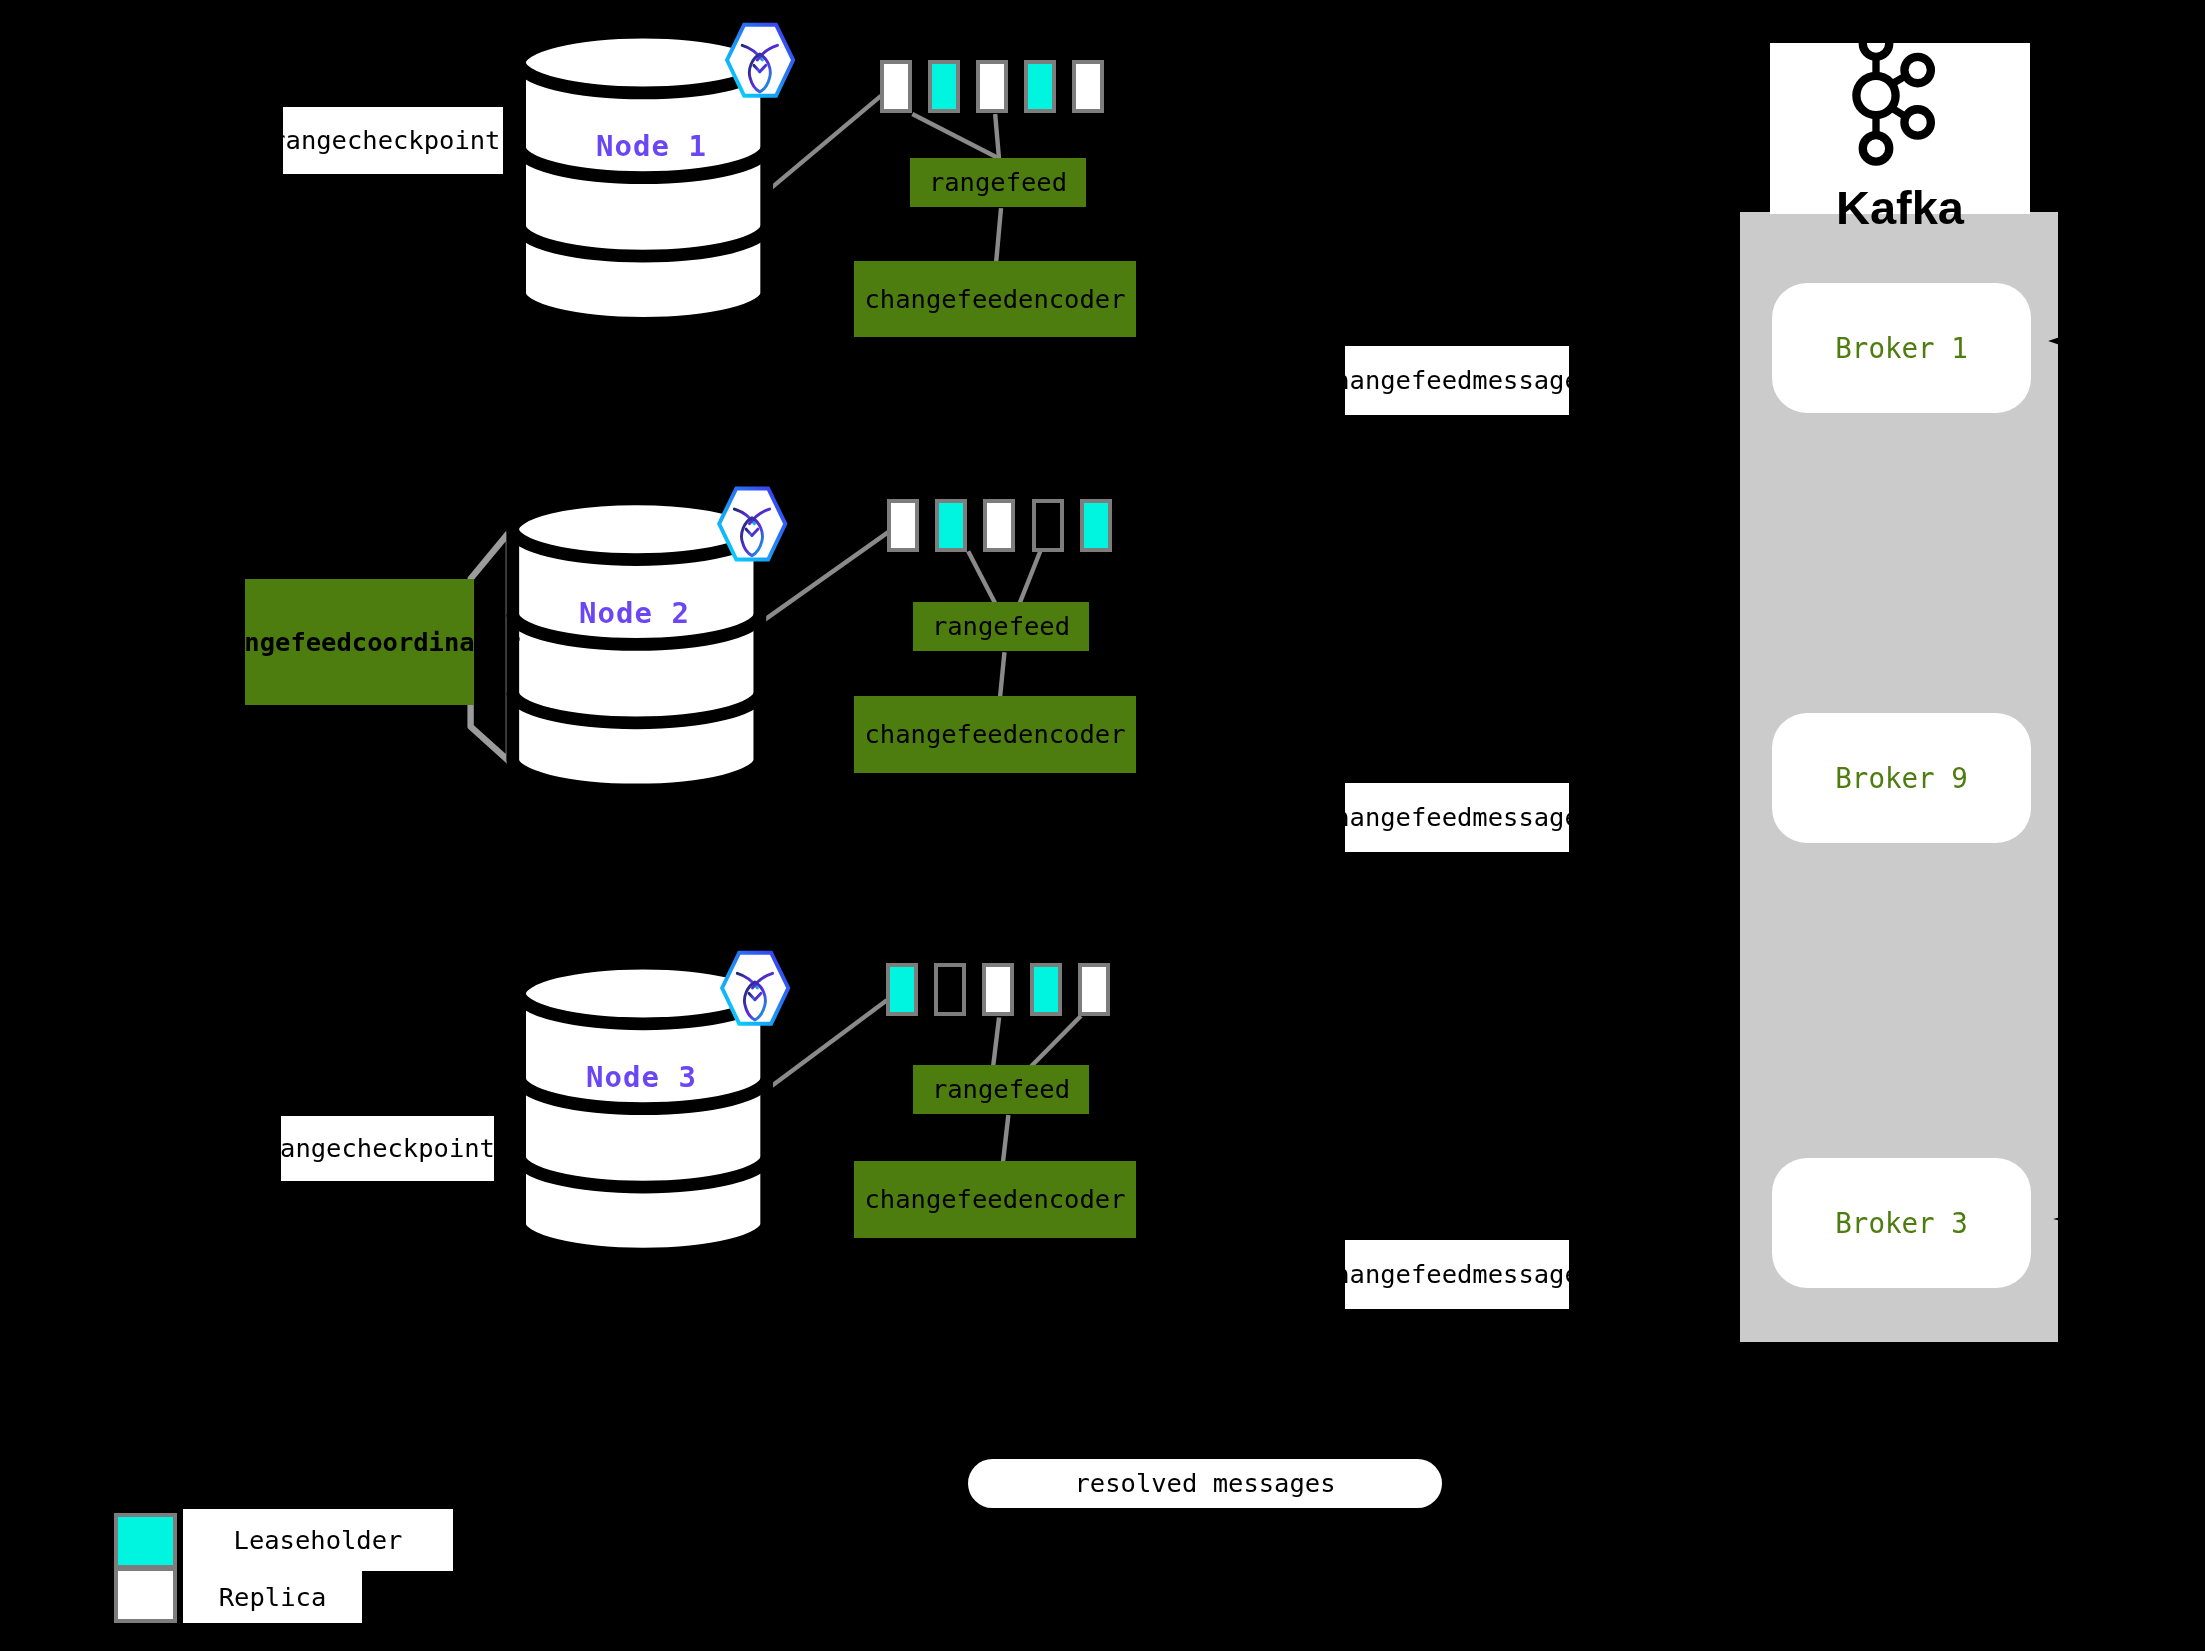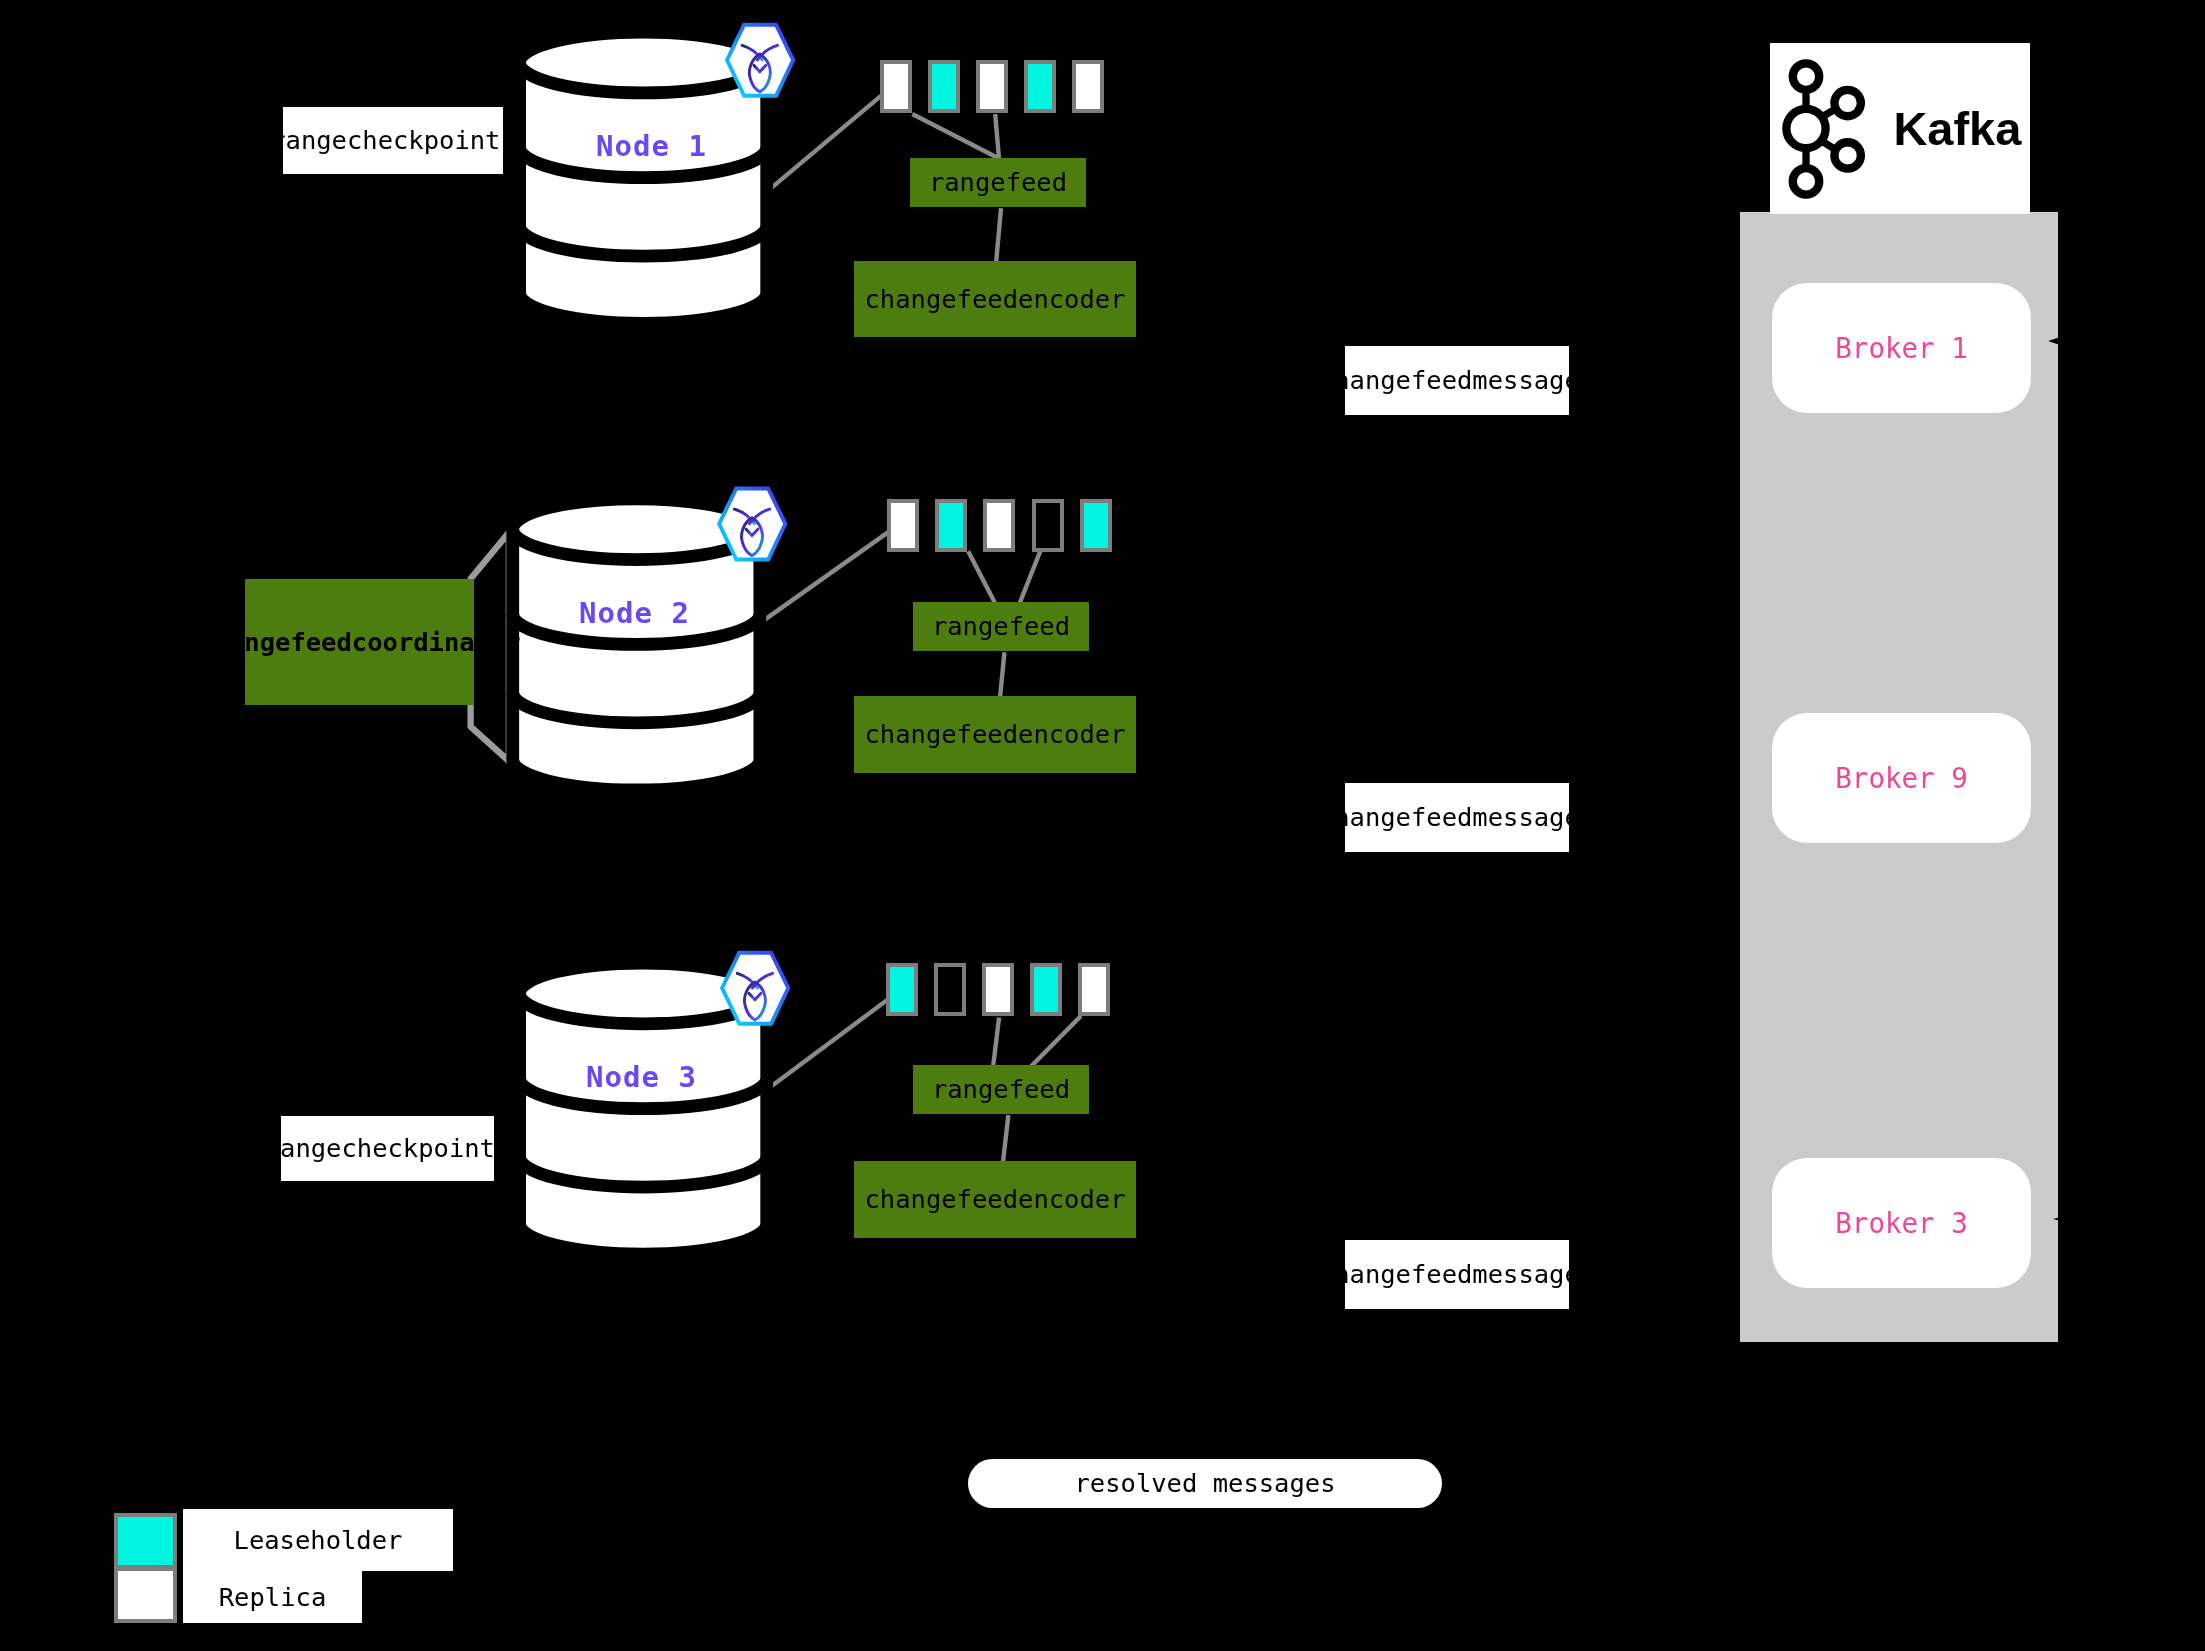--- a/index.html
+++ b/index.html
@@ -8,21 +8,21 @@
   .abs{position:absolute;}
   .box{position:absolute;display:flex;align-items:center;justify-content:center;
        text-align:center;color:#000;}
   .mono{font-family:"DejaVu Sans Mono", monospace;font-size:25.5px;line-height:31px;}
   .graybox{background:#4d7c0f;}
   .whitebox{background:#FFFFFF;}
   .node-label{position:absolute;display:flex;align-items:center;justify-content:center;
       font-weight:bold;font-size:29px;color:#6B46F5;letter-spacing:1px;}
   .range-square{position:absolute;width:32px;height:53px;border:4.4px solid #7D7D7D;box-sizing:border-box;}
   .broker{position:absolute;left:32px;width:259px;height:130px;background:#fff;border-radius:35px;
-      display:flex;align-items:center;justify-content:center;font-size:27.5px;color:#ec4899;}
+      display:flex;align-items:center;justify-content:center;font-size:27.5px;color:#4d7c0f;}
   .pill{border-radius:29px;}
   svg{position:absolute;left:0;top:0;}
   .kafka-word{font-family:"Liberation Sans", sans-serif;font-weight:700;font-size:47px;color:#000;}
 </style>
 </head>
 <body>
 
 <div id="canvas">
 
   <div class="abs" style="left:1740px;top:212px;width:318px;height:1130px;background:#CBCBCB;">
@@ -30,21 +30,21 @@
       <span>Broker 1</span>
     </div>
     <div class="broker" style="top:501px;">
       <span>Broker 9</span>
     </div>
     <div class="broker" style="top:946px;">
       <span>Broker 3</span>
     </div>
   </div>
 
-  <div class="box whitebox" style="left:1770px;top:43px;width:260px;height:171px;flex-direction:row;gap:11.8px;">
+  <div class="box whitebox" style="left:1770px;top:43px;width:260px;height:171px;flex-direction:column;gap:11.8px;">
     <svg width="103" height="147" viewBox="0 0 210 300" style="position:relative;flex:none;">
       <g fill="none" stroke="#000" stroke-width="17">
         <circle cx="55" cy="44" r="27"></circle>
         <circle cx="55" cy="150" r="40"></circle>
         <circle cx="55" cy="258" r="27"></circle>
         <circle cx="140" cy="98" r="27"></circle>
         <circle cx="140" cy="205" r="27"></circle>
         <line x1="55" y1="71" x2="55" y2="110" stroke-width="15"></line>
         <line x1="55" y1="190" x2="55" y2="231" stroke-width="15"></line>
         <line x1="85" y1="128" x2="117" y2="109" stroke-width="15"></line>

